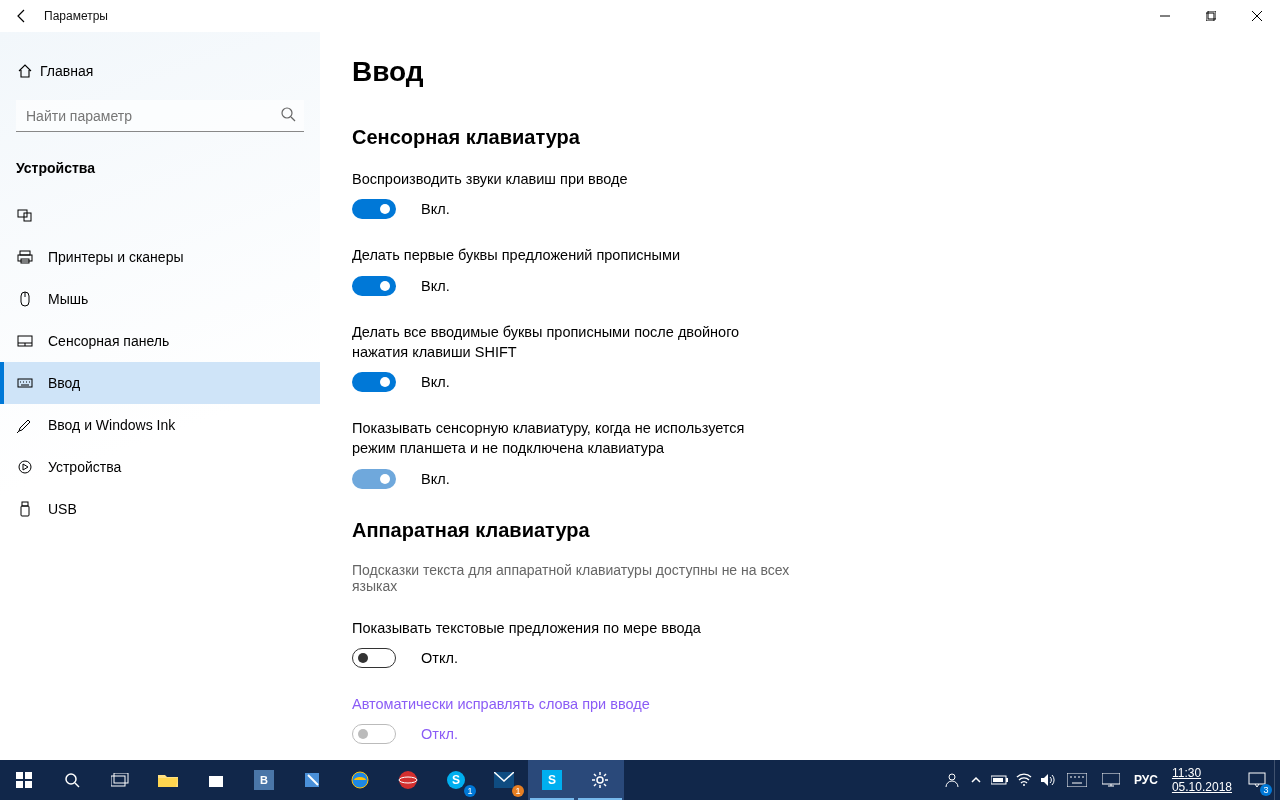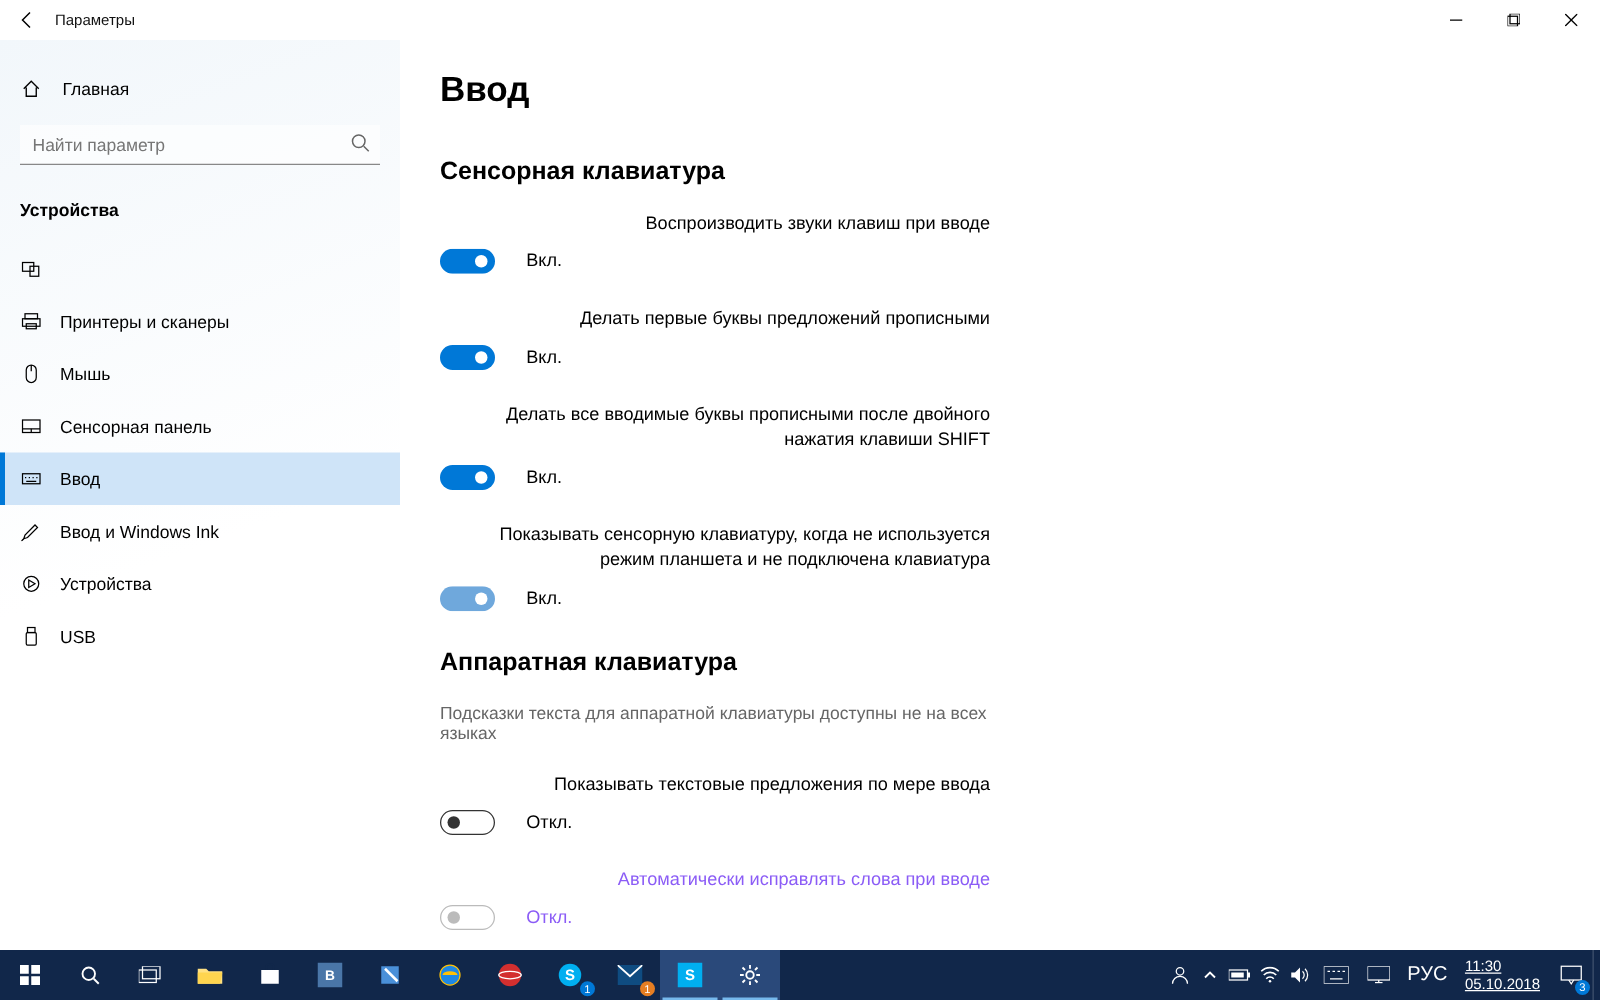--- a/index.html
+++ b/index.html
@@ -10,41 +10,41 @@
   .titlebar { height: 32px; display: flex; align-items: center; padding: 0 0 0 8px; position: relative; }
   .titlebar .back { width: 28px; height: 32px; display: flex; align-items: center; justify-content: center; cursor: pointer; color: #111; }
   .titlebar .title { font-size: 12px; color: #111; margin-left: 8px; }
   .titlebar .ctrls { position: absolute; right: 0; top: 0; display: flex; }
   .titlebar .ctrls .btn { width: 46px; height: 32px; display:flex; align-items:center; justify-content:center; cursor:pointer; color:#111; }
 
   .body { flex: 1; display: flex; min-height: 0; }
 
   
   .sidebar { width: 320px; height: 100%; background: linear-gradient(160deg, #f2f7fb 0%, #ffffff 55%, #ffffff 100%); padding-top: 20px; position: relative; }
-  .sidebar .home { display:flex; align-items:center; gap:16px; padding: 10px 16px; cursor:pointer; font-size:14px; color:#000; }
+  .sidebar .home { display:flex; align-items:center; gap:6px; padding: 10px 16px; cursor:pointer; font-size:14px; color:#000; }
   .sidebar .home .icon { width:18px; height:18px; display:flex; align-items:center; justify-content:center; }
   .sidebar .search { margin: 10px 16px 16px 16px; position: relative; }
   .sidebar .search input { width: 100%; height: 32px; border: none; border-bottom: 1px solid #888; background: rgba(255,255,255,0.6); padding: 0 30px 0 10px; font-size: 14px; outline: none; color:#000; }
   .sidebar .search input::placeholder { color: #767676; }
   .sidebar .search .sicon { position:absolute; right:8px; top:6px; color:#666; }
   .sidebar .group-title { font-size: 14px; font-weight: 600; padding: 12px 16px 18px; color:#000; }
   .sidebar .nav { }
   .sidebar .nav .item { display:flex; align-items:center; gap:14px; padding: 12px 16px; font-size:14px; color:#000; cursor:pointer; position:relative; }
   .sidebar .nav .item.active { background: #cfe4f8; }
   .sidebar .nav .item.active::before { content:""; position:absolute; left:0; top:0; bottom:0; width:4px; background:#0078d7; }
   .sidebar .nav .item .icon { width:18px; height:18px; display:flex; align-items:center; justify-content:center; color:#000; }
   .sidebar .nav .item .label { flex:1; }
 
   
   .main { flex:1; padding: 24px 32px; overflow-y:auto; color:#000; }
   .main h1 { font-size: 28px; font-weight: 600; margin-bottom: 38px; }
   .main h2 { font-size: 20px; font-weight: 600; margin-bottom: 20px; margin-top: 10px; }
   .main .hint { color:#666; font-size:14px; max-width: 440px; margin-bottom: 24px; }
   .setting { margin-bottom: 26px; max-width: 440px; }
-  .setting .label { font-size: 14.5px; line-height: 1.4; margin-bottom: 10px; text-align: right; }
+  .setting .label { font-size: 14.5px; line-height: 1.4; margin-bottom: 10px; }
   .setting.disabled .label, .setting.disabled .state { color:#8b5cf6; }
   .toggle-row { display:flex; align-items:center; gap:25px; }
   .toggle { width:44px; height:20px; border-radius:10px; position:relative; cursor:pointer; border:1px solid transparent;}
   .toggle .knob { position:absolute; width:10px; height:10px; border-radius:50%; top:4px; }
   .toggle.on { background:#0078d7; }
   .toggle.on .knob { right:5px; background:#fff; }
   .toggle.on-soft { background:#6fa8dc; }
   .toggle.on-soft .knob { right:5px; background:#fff; }
   .toggle.off { background:#fff; border:1px solid #333; }
   .toggle.off .knob { left:5px; background:#333; }
@@ -56,21 +56,21 @@
   .taskbar { width:1280px; height:40px; background:#11274a; display:flex; align-items:center; color:#fff; font-size:12px; position:relative; }
   .taskbar .tb-left { display:flex; align-items:center; height:100%; }
   .taskbar .tb-item { width:48px; height:40px; display:flex; align-items:center; justify-content:center; cursor:pointer; position:relative; }
   .taskbar .tb-item.active { background:#2a497a; }
   .taskbar .tb-item.active::after { content:""; position:absolute; bottom:0; left:2px; right:2px; height:2px; background:#76b9ed;}
   .taskbar .tb-right { position:absolute; right:0; top:0; height:40px; display:flex; align-items:center; }
   .tray-icon { width:24px; height:40px; display:flex; align-items:center; justify-content:center; cursor:pointer; color:#fff; }
   .tray-icon.wide { width:34px; }
   .clock { padding: 0 8px; text-align:left; line-height:1.2; font-size:12px; cursor:pointer;text-decoration:underline; }
   .notif { width:34px; height:40px; display:flex; align-items:center; justify-content:center; cursor:pointer; position:relative;}
-  .lang { padding:0 6px; cursor:pointer; font-size:16px; }
+  .lang { padding:0 6px; cursor:pointer; font-size:12px;font-weight:bold; }
   .badge { position:absolute; bottom:3px; right:4px; background:#c62828; color:#fff; border-radius:8px; font-size:9px; min-width:12px; height:12px; line-height:12px; text-align:center; padding:0 2px; }
   .badge.blue { background:#0078d7; }
   .badge.orange { background:#e67e22; }
   svg { display:block; }
 </style>
 </head>
 <body>
 
 <div class="window">
 

